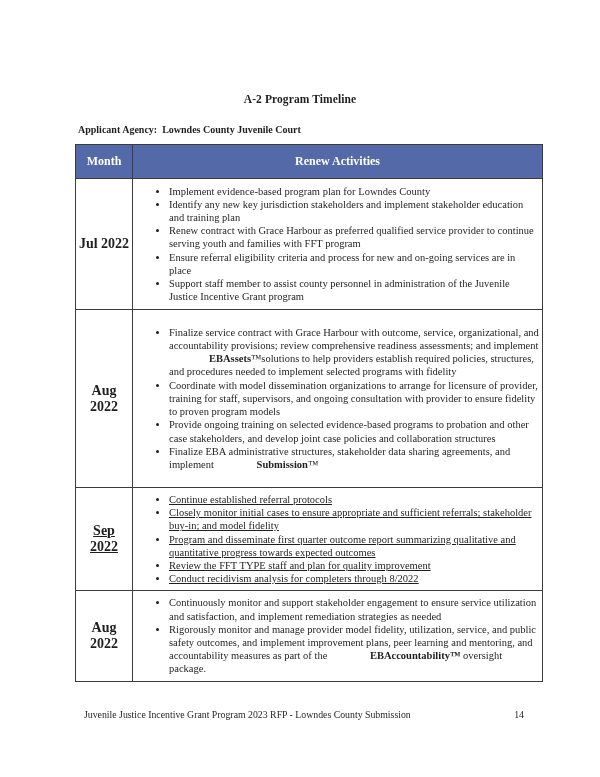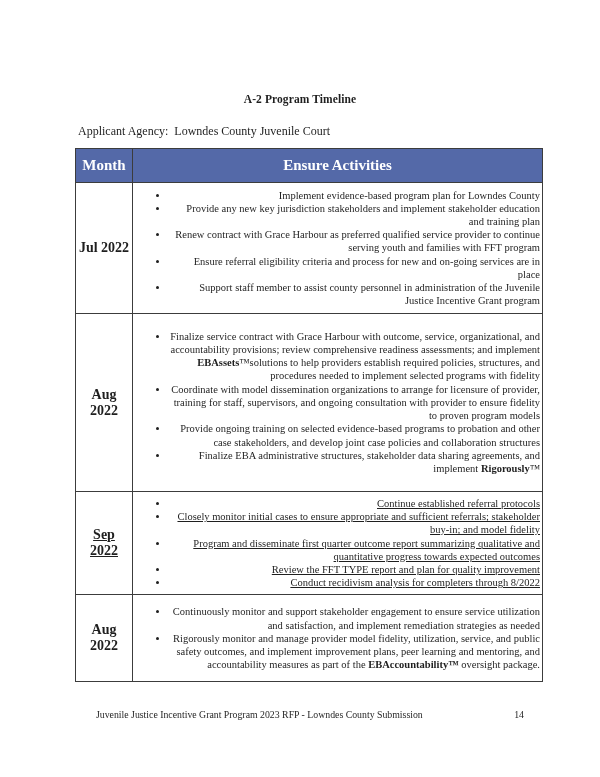--- a/index.html
+++ b/index.html
@@ -22,77 +22,76 @@
   .doc-title{
     padding-top:93px;
     text-align:center;
     font-weight:bold;
     font-size:11.5px;
     letter-spacing:0.1px;
   }
   .applicant-line{
     margin-top:19px;
     margin-left:78px;
-    font-weight:normal;
-    font-size:12px;
+    font-weight:bold;
+    font-size:10px;
     white-space:pre-wrap;
   }
   table.timeline{
     border-collapse:collapse;
     margin-left:75px;
     margin-top:9px;
     width:468px;
     table-layout:fixed;
   }
   table.timeline th, table.timeline td{
     border:1px solid var(--border);
     vertical-align:middle;
     box-sizing:border-box;
   }
   th.month-header{width:57px;}
   table.timeline thead th{
     background:var(--header-bg);
     color:var(--header-text);
     font-weight:bold;
-    font-size:15px;
+    font-size:12px;
     height:34px;
     text-align:center;
   }
   td.month-cell{
     width:57px;
     text-align:center;
     font-weight:bold;
     font-size:14px;
     padding:2px;
   }
   td.activities-cell{
     padding:5px 2px 5px 20px;
     vertical-align:middle;
-    text-align:right;
   }
   ul.activities-list{
     margin:0;
     padding-left:16px;
     list-style-type:disc;
   }
   ul.activities-list li{
     font-size:10.5px;
     line-height:13.2px;
     margin:0;
     padding:0;
     color:var(--ink);
   }
-  .seg-bold{font-weight:bold;}
+  .seg-bold{font-weight:bold;margin-left:40px;}
   tbody tr:nth-child(1) td{height:131px;}
   tbody tr:nth-child(2) td{height:178px;}
   tbody tr:nth-child(3) td{height:103px;text-decoration:underline;}
   tbody tr:nth-child(4) td{height:87px;}
   .footer{
     position:absolute;
-    left:96px;
+    left:84px;
     right:76px;
     top:709px;
     display:flex;
     justify-content:space-between;
     font-size:9.8px;
     color:var(--ink);
   }
 </style>
 </head>
 <body>
@@ -100,55 +99,55 @@
 <div class="page">
 
   <div class="doc-title">A-2 Program Timeline</div>
 
   <div class="applicant-line">Applicant Agency:  Lowndes County Juvenile Court</div>
 
   <table class="timeline">
     <thead>
       <tr>
         <th class="month-header">Month</th>
-        <th class="activities-header">Ensure Activities</th>
+        <th class="activities-header">Renew Activities</th>
       </tr>
     </thead>
     <tbody>
         <tr>
           <td class="month-cell">Jul 2022</td>
           <td class="activities-cell">
             <ul class="activities-list">
               <li><span>Implement evidence-based program plan for Lowndes County</span></li>
-              <li><span>Provide any new key jurisdiction stakeholders and implement stakeholder education and training plan</span></li>
+              <li><span>Identify any new key jurisdiction stakeholders and implement stakeholder education and training plan</span></li>
               <li><span>Renew contract with Grace Harbour as preferred qualified service provider to continue serving youth and families with FFT program</span></li>
               <li><span>Ensure referral eligibility criteria and process for new and on-going services are in place</span></li>
               <li><span>Support staff member to assist county personnel in administration of the Juvenile Justice Incentive Grant program</span></li>
             </ul>
           </td>
         </tr>
         <tr>
           <td class="month-cell">Aug 2022</td>
           <td class="activities-cell">
             <ul class="activities-list">
               <li><span>Finalize service contract with Grace Harbour with outcome, service, organizational, and accountability provisions; review comprehensive readiness assessments; and implement </span><span class="seg-bold">EBAssets</span><span>™solutions to help providers establish required policies, structures, and procedures needed to implement selected programs with fidelity</span></li>
               <li><span>Coordinate with model dissemination organizations to arrange for licensure of provider, training for staff, supervisors, and ongoing consultation with provider to ensure fidelity to proven program models</span></li>
               <li><span>Provide ongoing training on selected evidence-based programs to probation and other case stakeholders, and develop joint case policies and collaboration structures</span></li>
-              <li><span>Finalize EBA administrative structures, stakeholder data sharing agreements, and implement </span><span class="seg-bold">Rigorously</span><span>™</span></li>
+              <li><span>Finalize EBA administrative structures, stakeholder data sharing agreements, and implement </span><span class="seg-bold">Submission</span><span>™</span></li>
             </ul>
           </td>
         </tr>
         <tr>
           <td class="month-cell">Sep 2022</td>
           <td class="activities-cell">
             <ul class="activities-list">
               <li><span>Continue established referral protocols</span></li>
               <li><span>Closely monitor initial cases to ensure appropriate and sufficient referrals; stakeholder buy-in; and model fidelity</span></li>
               <li><span>Program and disseminate first quarter outcome report summarizing qualitative and quantitative progress towards expected outcomes</span></li>
-              <li><span>Review the FFT TYPE report and plan for quality improvement</span></li>
+              <li><span>Review the FFT TYPE staff and plan for quality improvement</span></li>
               <li><span>Conduct recidivism analysis for completers through 8/2022</span></li>
             </ul>
           </td>
         </tr>
         <tr>
           <td class="month-cell">Aug 2022</td>
           <td class="activities-cell">
             <ul class="activities-list">
               <li><span>Continuously monitor and support stakeholder engagement to ensure service utilization and satisfaction, and implement remediation strategies as needed</span></li>
               <li><span>Rigorously monitor and manage provider model fidelity, utilization, service, and public safety outcomes, and implement improvement plans, peer learning and mentoring, and accountability measures as part of the </span><span class="seg-bold">EBAccountability™</span><span> oversight package.</span></li>

